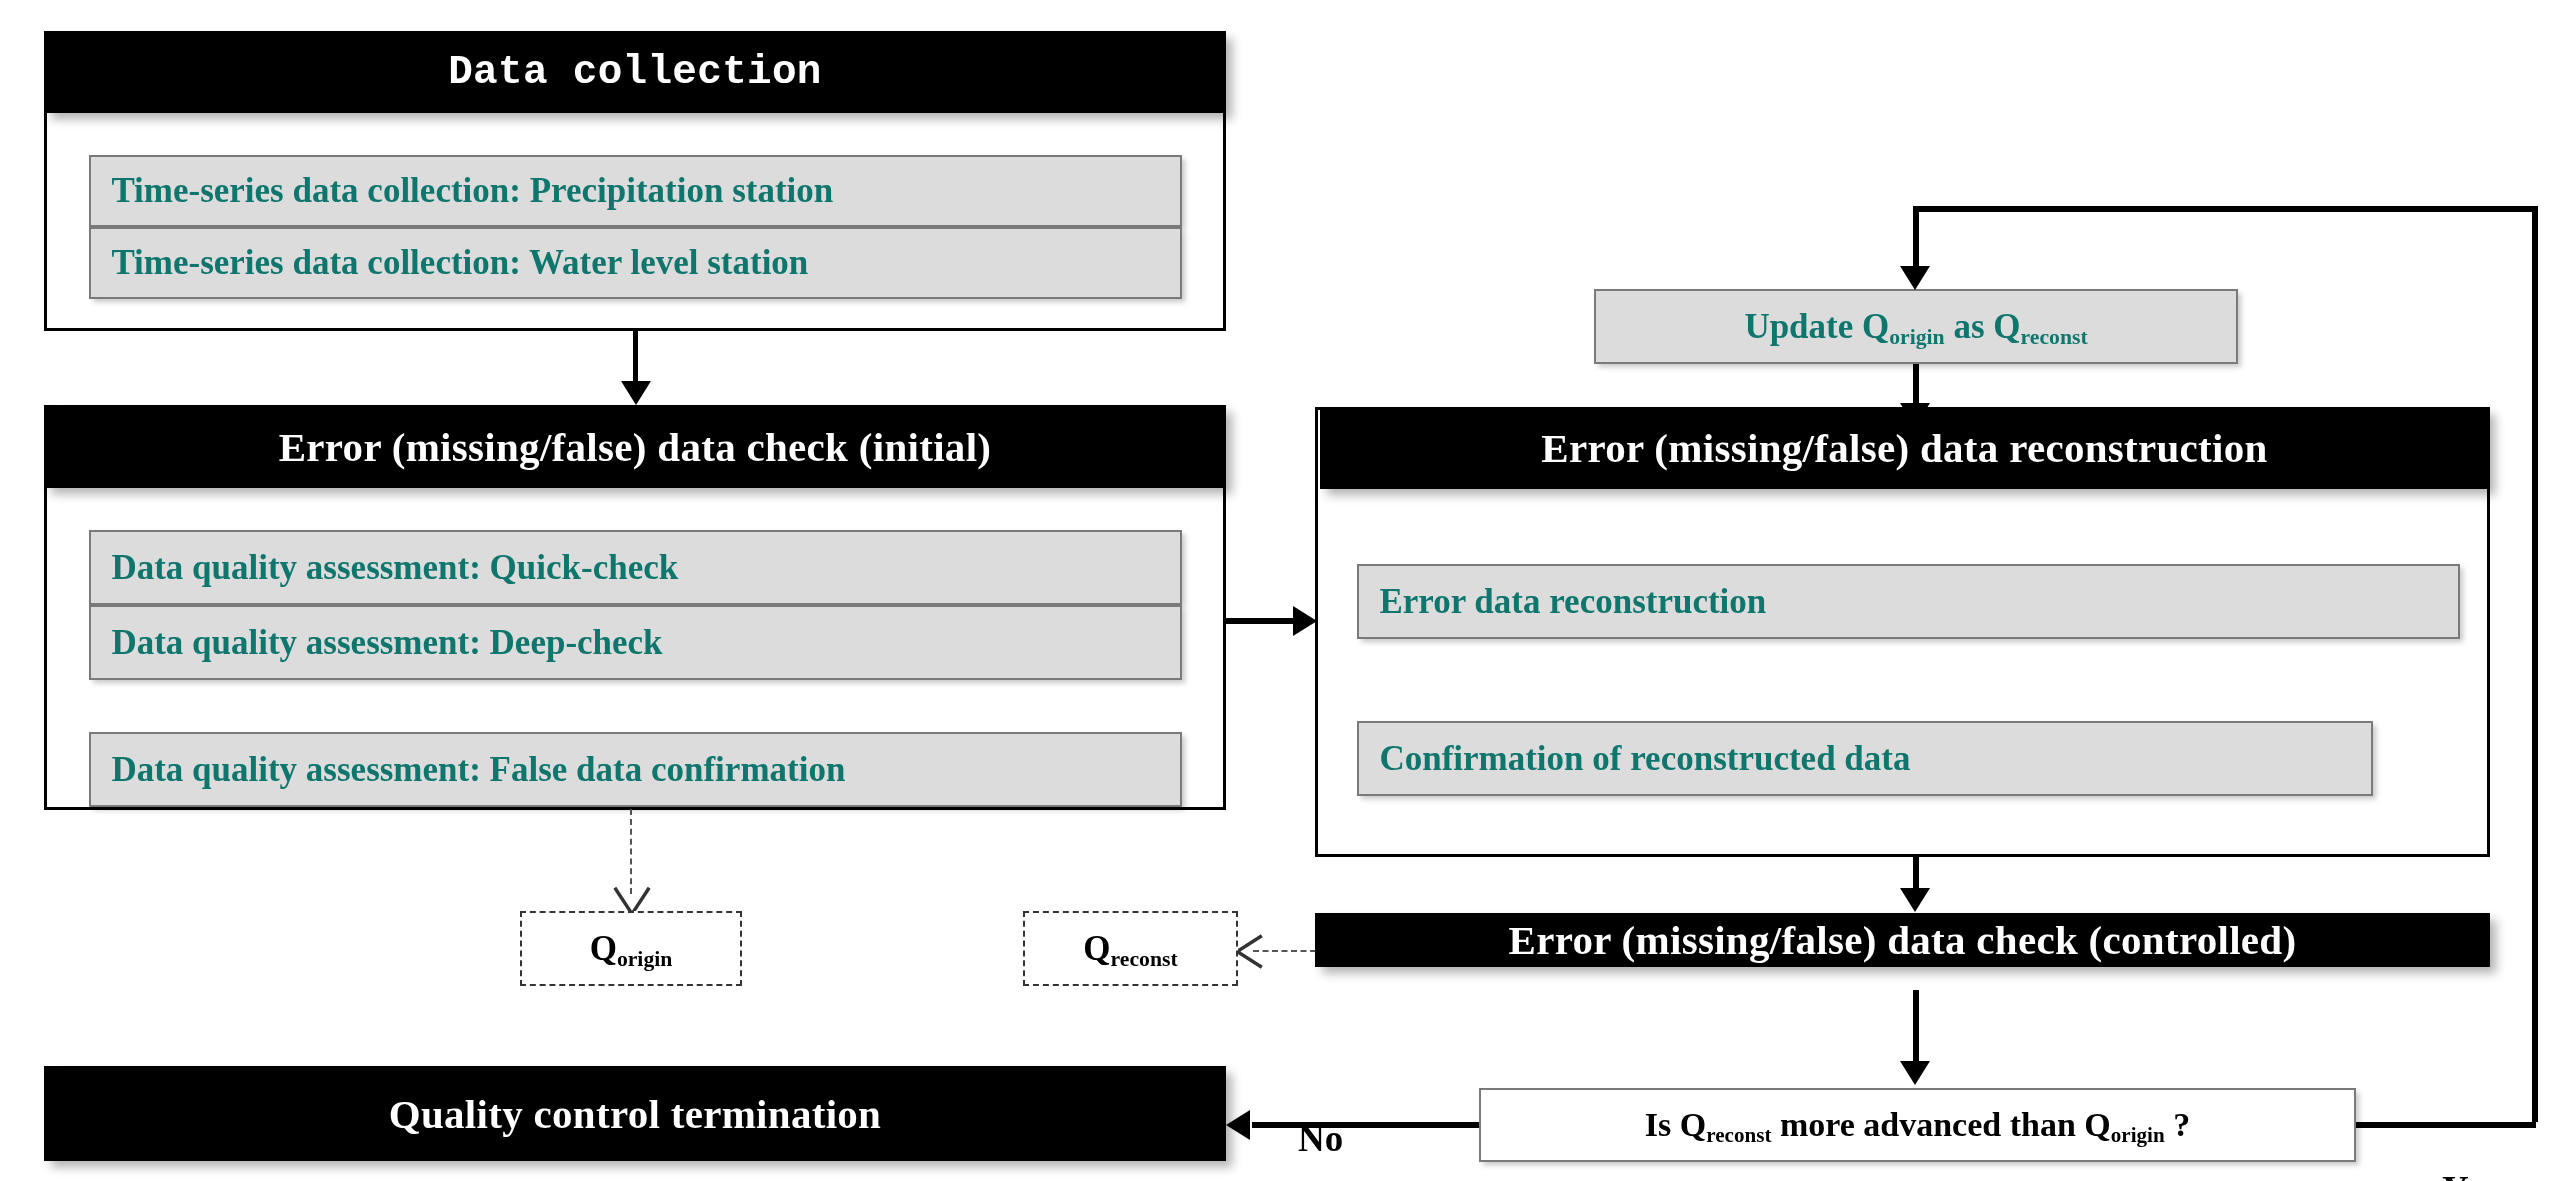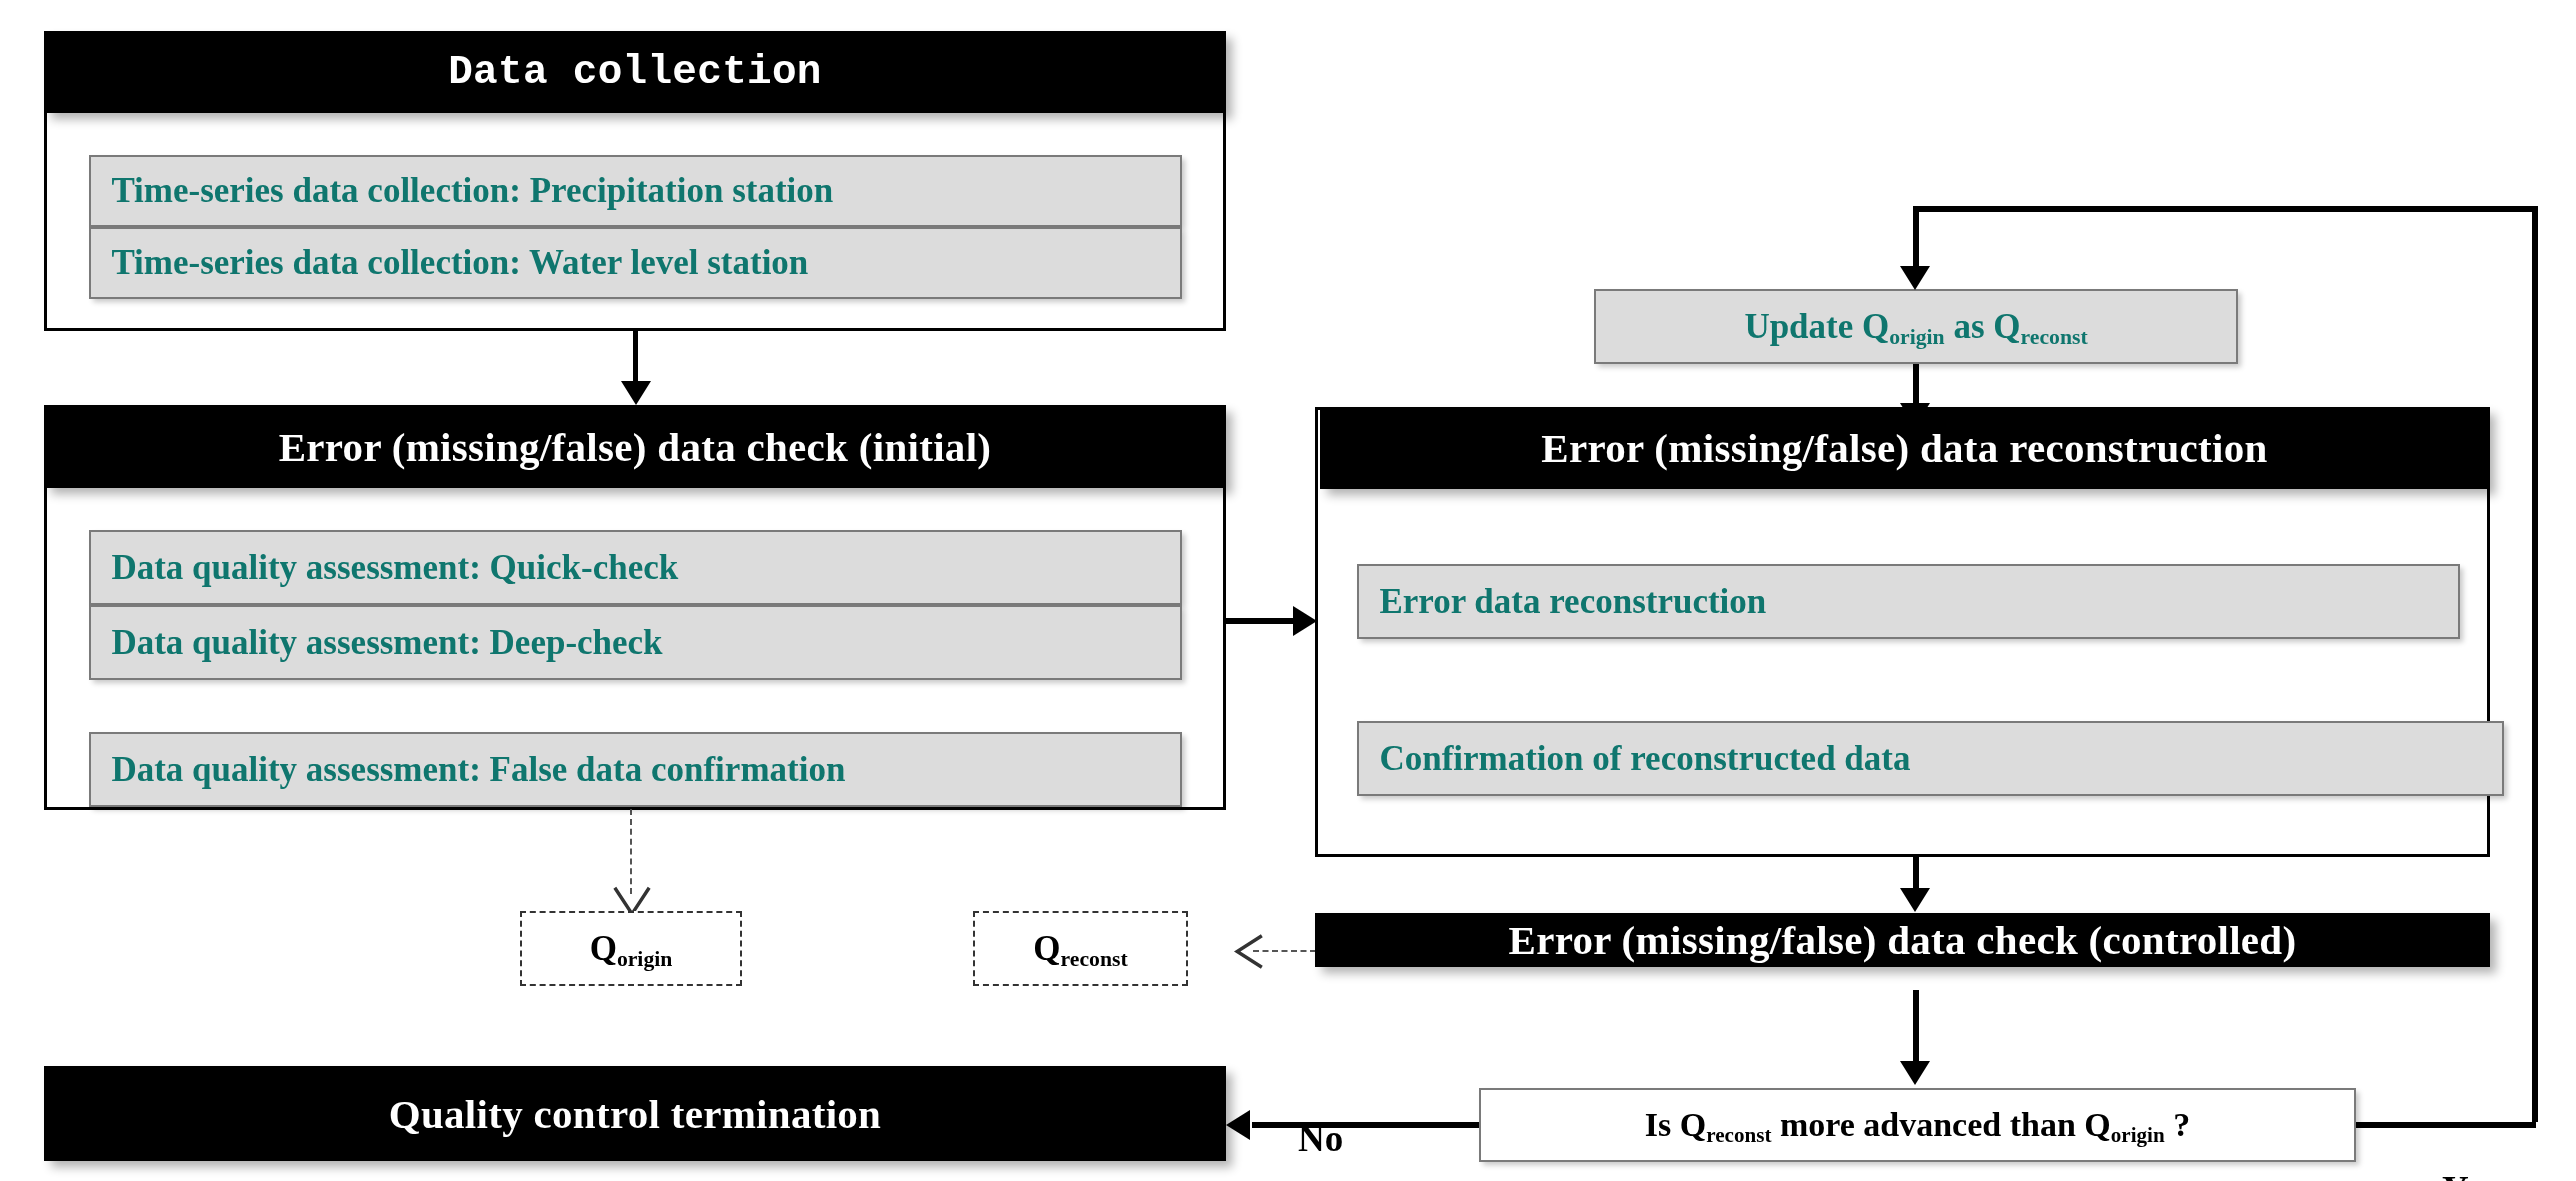--- a/index.html
+++ b/index.html
@@ -232,21 +232,21 @@
   <div class="panel" style="left:1315px; top:407px; width:1175px; height:450px;"></div>
 
   <div class="blackbar t-header" style="left:1320px; top:407px; width:1169px; height:82px;">
     <span>Error (missing/false) data reconstruction</span>
   </div>
 
   <div class="greybox left t-grey" style="left:1357px; top:564px; width:1103px; height:75px;">
     <span>Error data reconstruction</span>
   </div>
 
-  <div class="greybox left t-grey" style="left:1357px; top:721px; width:1147px; height:75px;">
+  <div class="greybox left t-grey" style="left:1357px; top:721px; width:1016px; height:75px;">
     <span>Confirmation of reconstructed data</span>
   </div>
 
   <div class="vline" style="left:1913px; top:857px; width:6.1px; height:37px;"></div>
   <div class="arrow-down" style="left:1900px; top:888px;"></div>
 
   <div class="blackbar t-header" style="left:1315px; top:913px; width:1175px; height:54px;">
     <span>Error (missing/false) data check (controlled)</span>
   </div>
 
@@ -259,21 +259,21 @@
 
   <div class="vline" style="left:1913px; top:990px; width:6.1px; height:74px;"></div>
   <div class="arrow-down" style="left:1900px; top:1061px;"></div>
 
   <div class="dashbox t-dash" style="left:520px; top:911px; width:222px; height:75px;">
     <span>
       <span>Q</span><sub>origin</sub>
     </span>
   </div>
 
-  <div class="dashbox t-dash" style="left:973px; top:911px; width:215px; height:75px;">
+  <div class="dashbox t-dash" style="left:1023px; top:911px; width:215px; height:75px;">
     <span>
       <span>Q</span><sub>reconst</sub>
     </span>
   </div>
 
   <div class="whitebox t-small" style="left:1479px; top:1088px; width:877px; height:74px;">
     <span>
       <span>Is Q</span><sub>reconst</sub><span> more advanced than Q</span><sub>origin</sub><span> ?</span>
     </span>
   </div>

